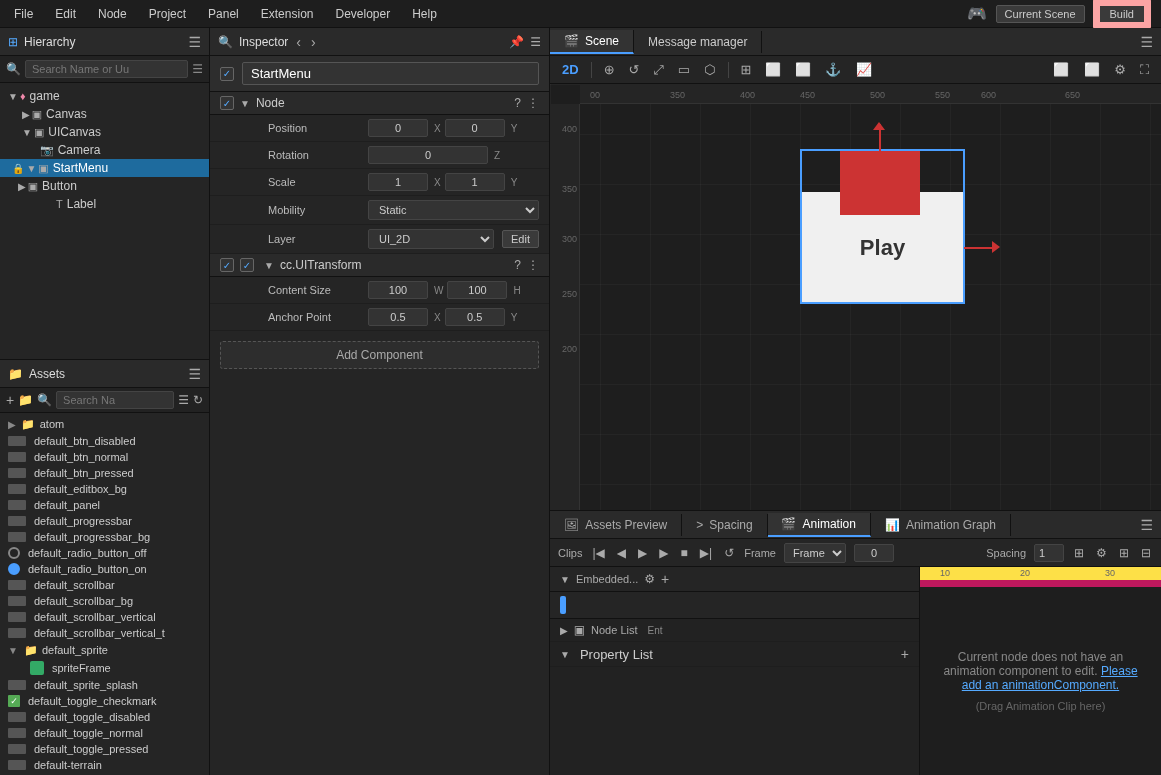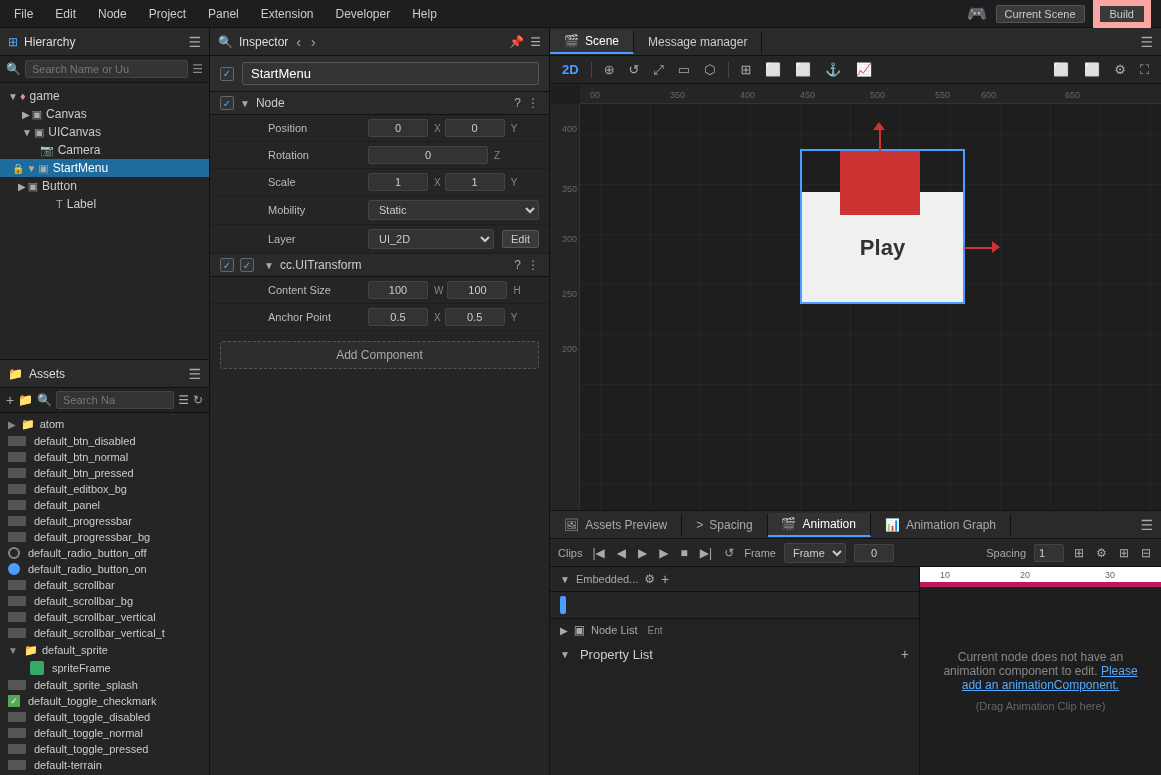--- a/index.html
+++ b/index.html
@@ -92,21 +92,21 @@
     .anim-spacing-input { background: #333; border: 1px solid #444; color: #ccc; padding: 2px 4px; font-size: 11px; width: 30px; border-radius: 2px; outline: none; }
 
     .animation-layout { display: flex; flex: 1; overflow: hidden; }
 
     .clips-panel { width: 370px; display: flex; flex-direction: column; border-right: 1px solid #111; flex-shrink: 0; }
 
     .node-list-section { display: flex; align-items: center; padding: 4px 10px; border-bottom: 1px solid #1e1e1e; font-size: 11px; color: #aaa; gap: 6px; cursor: pointer; }
     .property-list-section { display: flex; align-items: center; padding: 4px 10px; border-bottom: 1px solid #1e1e1e; font-size: 11px; color: #ccc; gap: 6px; cursor: pointer; font-size: 13px; font-weight: 500; }
 
     .timeline-panel { flex: 1; display: flex; flex-direction: column; background: #1e1e1e; }
-    .timeline-ruler { height: 20px; background: #ffffff; border-bottom: 5px solid #be185d; display: flex; align-items: flex-end; padding: 0 4px; }
+    .timeline-ruler { height: 20px; background: #fde047; border-bottom: 7px solid #be185d; display: flex; align-items: flex-end; padding: 0 4px; }
     .timeline-content { flex: 1; display: flex; align-items: center; justify-content: center; flex-direction: column; gap: 8px; padding: 20px; }
     .timeline-message { color: #888; font-size: 12px; text-align: center; }
     .timeline-link { color: #5af; text-decoration: underline; cursor: pointer; }
     .timeline-drag { color: #666; font-size: 11px; }
 
     .bottom-tabs-right { margin-left: auto; display: flex; align-items: center; }
     .bottom-tab-menu { background: none; border: none; color: #aaa; cursor: pointer; font-size: 14px; padding: 4px 8px; }
 
     .scene-right-icons { margin-left: auto; display: flex; gap: 4px; align-items: center; }
 

